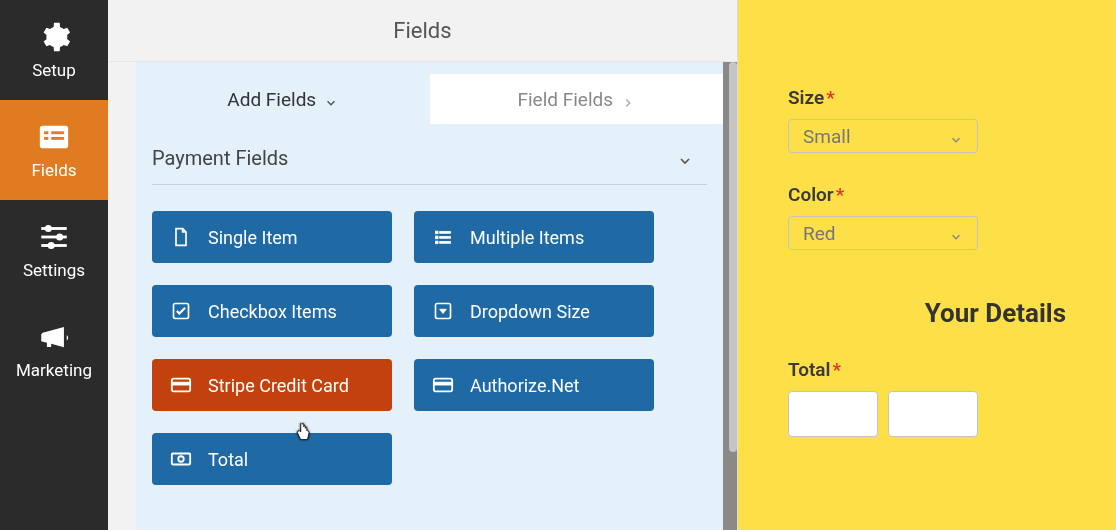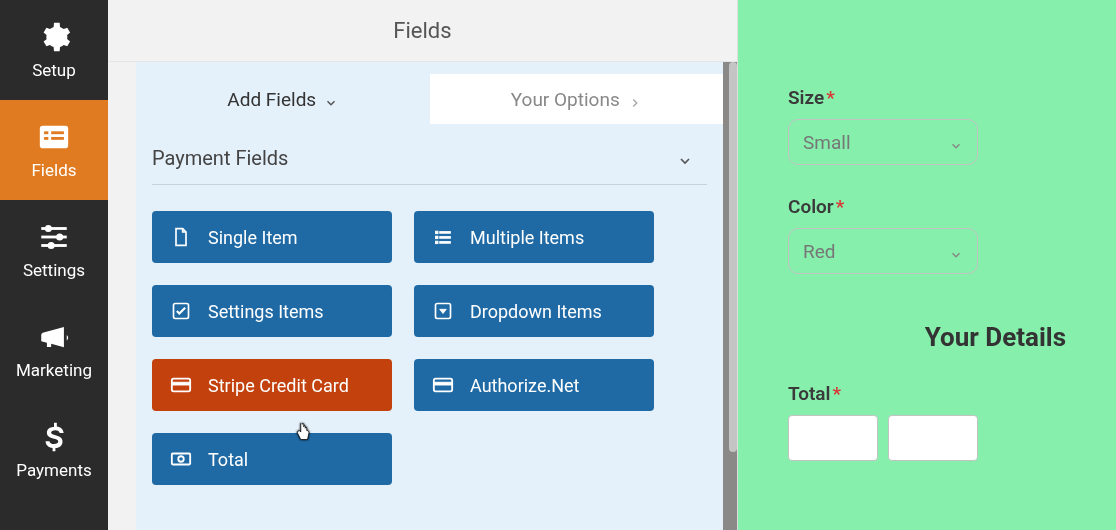--- a/index.html
+++ b/index.html
@@ -29,25 +29,25 @@
   .field-btn.hovered { background: #c2410c; }
   .field-btn .ficon { width: 22px; height: 22px; flex-shrink: 0; display: flex; align-items: center; justify-content: center; }
   .field-btn .ficon svg { fill: #fff; stroke: #fff; }
   .field-btn-single { grid-column: 1; text-align: center; }
   .cursor-hand { position: absolute; left: 186px; top: 421px; width: 18px; height: 22px; z-index: 20; pointer-events: none; }
   .cursor-hand svg { filter: drop-shadow(0 0 1px #000); }
   
   .scroll-gap { position: absolute; right: 0; top: 62px; width: 32px; bottom: 0; background: #8a8988; }
   .scroll-thumb { position: absolute; right: 0; top: 62px; width: 8px; height: 390px; background: #c4c4c4; border-radius: 4px; }
   
-  .right { flex: 1; padding: 30px 50px 0 50px; background: #86efac; position: relative; }
+  .right { flex: 1; padding: 30px 50px 0 50px; background: #fde047; position: relative; }
   .form-label { font-size: 19px; font-weight: 600; color: #3a3a3a; margin-bottom: 10px; margin-top: 30px; }
   .form-label:first-child { margin-top: 56px; }
   .req { color: #d93636; margin-left: 2px; }
-  .select { width: 190px; height: 46px; border: 1px solid #c3c3c3; border-radius: 10px; display: flex; align-items: center; justify-content: space-between; padding: 12px 14px; font-size: 19px; color: #777; cursor: pointer; }
+  .select { width: 190px; height: 34px; border: 1px solid #c3c3c3; border-radius: 4px; display: flex; align-items: center; justify-content: space-between; padding: 12px 14px; font-size: 19px; color: #777; cursor: pointer; }
   .select .chev { width: 14px; height: 14px; color: #888; }
   .section-title { font-size: 26px; font-weight: 700; color: #333; margin-top: 48px; margin-bottom: 10px; text-align: right; }
   .text-inputs { display: flex; gap: 10px; margin-top: 8px; }
   .text-inputs input { width: 90px; height: 46px; border: 1px solid #c3c3c3; border-radius: 4px; padding: 0 10px; font-size: 17px; }
 </style>
 </head>
 <body>
 
 <div class="app">
 
@@ -86,47 +86,39 @@
       <span class="label">Settings</span>
     </div>
     <div class="sidebar-item">
       <span class="icon">
         <svg viewBox="0 0 24 24">
             <path d="M3 10v5l4 1v3h3v-2.3l9 2.5V5L4 9l-1 1zm18 .5a2.5 2.5 0 010 4V10.5z"></path>
           </svg>
       </span>
       <span class="label">Marketing</span>
     </div>
-    <div class="sidebar-item">
-      <span class="icon">
-        <svg viewBox="0 0 24 24">
-            <path d="M12 2v3c-3 0-5 1.5-5 4 0 2.3 1.8 3.4 5 4.2 2.5.6 3 1.1 3 2 0 1-1 1.8-3 1.8-1.9 0-3-.8-3.2-2H6c.2 2.7 2 4.4 5 4.8V22h2v-2.2c3-.3 5-1.9 5-4.5 0-2.6-1.9-3.7-5-4.5-2.5-.6-3-1.1-3-1.9 0-.9 1-1.7 3-1.7 1.8 0 2.8.8 3 2h2.8c-.2-2.6-2-4.2-4.8-4.6V2h-2z"></path>
-          </svg>
-      </span>
-      <span class="label">Payments</span>
-    </div>
   </div>
 
   <div class="center">
     <div class="center-header">Fields</div>
     <div class="scroll-gap"></div>
     <div class="scroll-thumb"></div>
 
     <div class="center-body">
       <div class="tabs">
         <div class="tab active">
           <span>Add Fields</span>
           <span class="chev">
             <svg viewBox="0 0 24 24" width="14" height="14">
                 <path d="M6 9l6 6 6-6" fill="none" stroke="#555" stroke-width="2.5"></path>
               </svg>
           </span>
         </div>
         <div class="tab inactive">
-          <span>Your Options</span>
+          <span>Field Fields</span>
           <span class="chev">
             <svg viewBox="0 0 24 24" width="14" height="14">
                 <path d="M9 6l6 6-6 6" fill="none" stroke="#aaa" stroke-width="2.5"></path>
               </svg>
           </span>
         </div>
       </div>
 
       <div class="section-header">
         <span>Payment Fields</span>
@@ -161,30 +153,30 @@
           </span>
           <span>Multiple Items</span>
         </div>
         <div class="field-btn">
           <span class="ficon">
             <svg viewBox="0 0 24 24" width="20" height="20">
                 <rect x="3" y="3" width="18" height="18" rx="2" fill="none" stroke="#fff" stroke-width="2"></rect>
                 <path d="M7 12l3 3 7-7" fill="none" stroke="#fff" stroke-width="2.5"></path>
               </svg>
           </span>
-          <span>Settings Items</span>
+          <span>Checkbox Items</span>
         </div>
         <div class="field-btn">
           <span class="ficon">
             <svg viewBox="0 0 24 24" width="20" height="20">
                 <rect x="3" y="3" width="18" height="18" rx="2" fill="none" stroke="#fff" stroke-width="2"></rect>
                 <path d="M8 10l4 5 4-5z" fill="#fff"></path>
               </svg>
           </span>
-          <span>Dropdown Items</span>
+          <span>Dropdown Size</span>
         </div>
         <div class="field-btn hovered">
           <span class="ficon">
             <svg viewBox="0 0 24 24" width="22" height="22">
                 <rect x="2" y="5" width="20" height="14" rx="2" fill="none" stroke="#fff" stroke-width="2"></rect>
                 <rect x="2" y="9" width="20" height="3" fill="#fff"></rect>
               </svg>
           </span>
           <span>Stripe Credit Card</span>
         </div>

